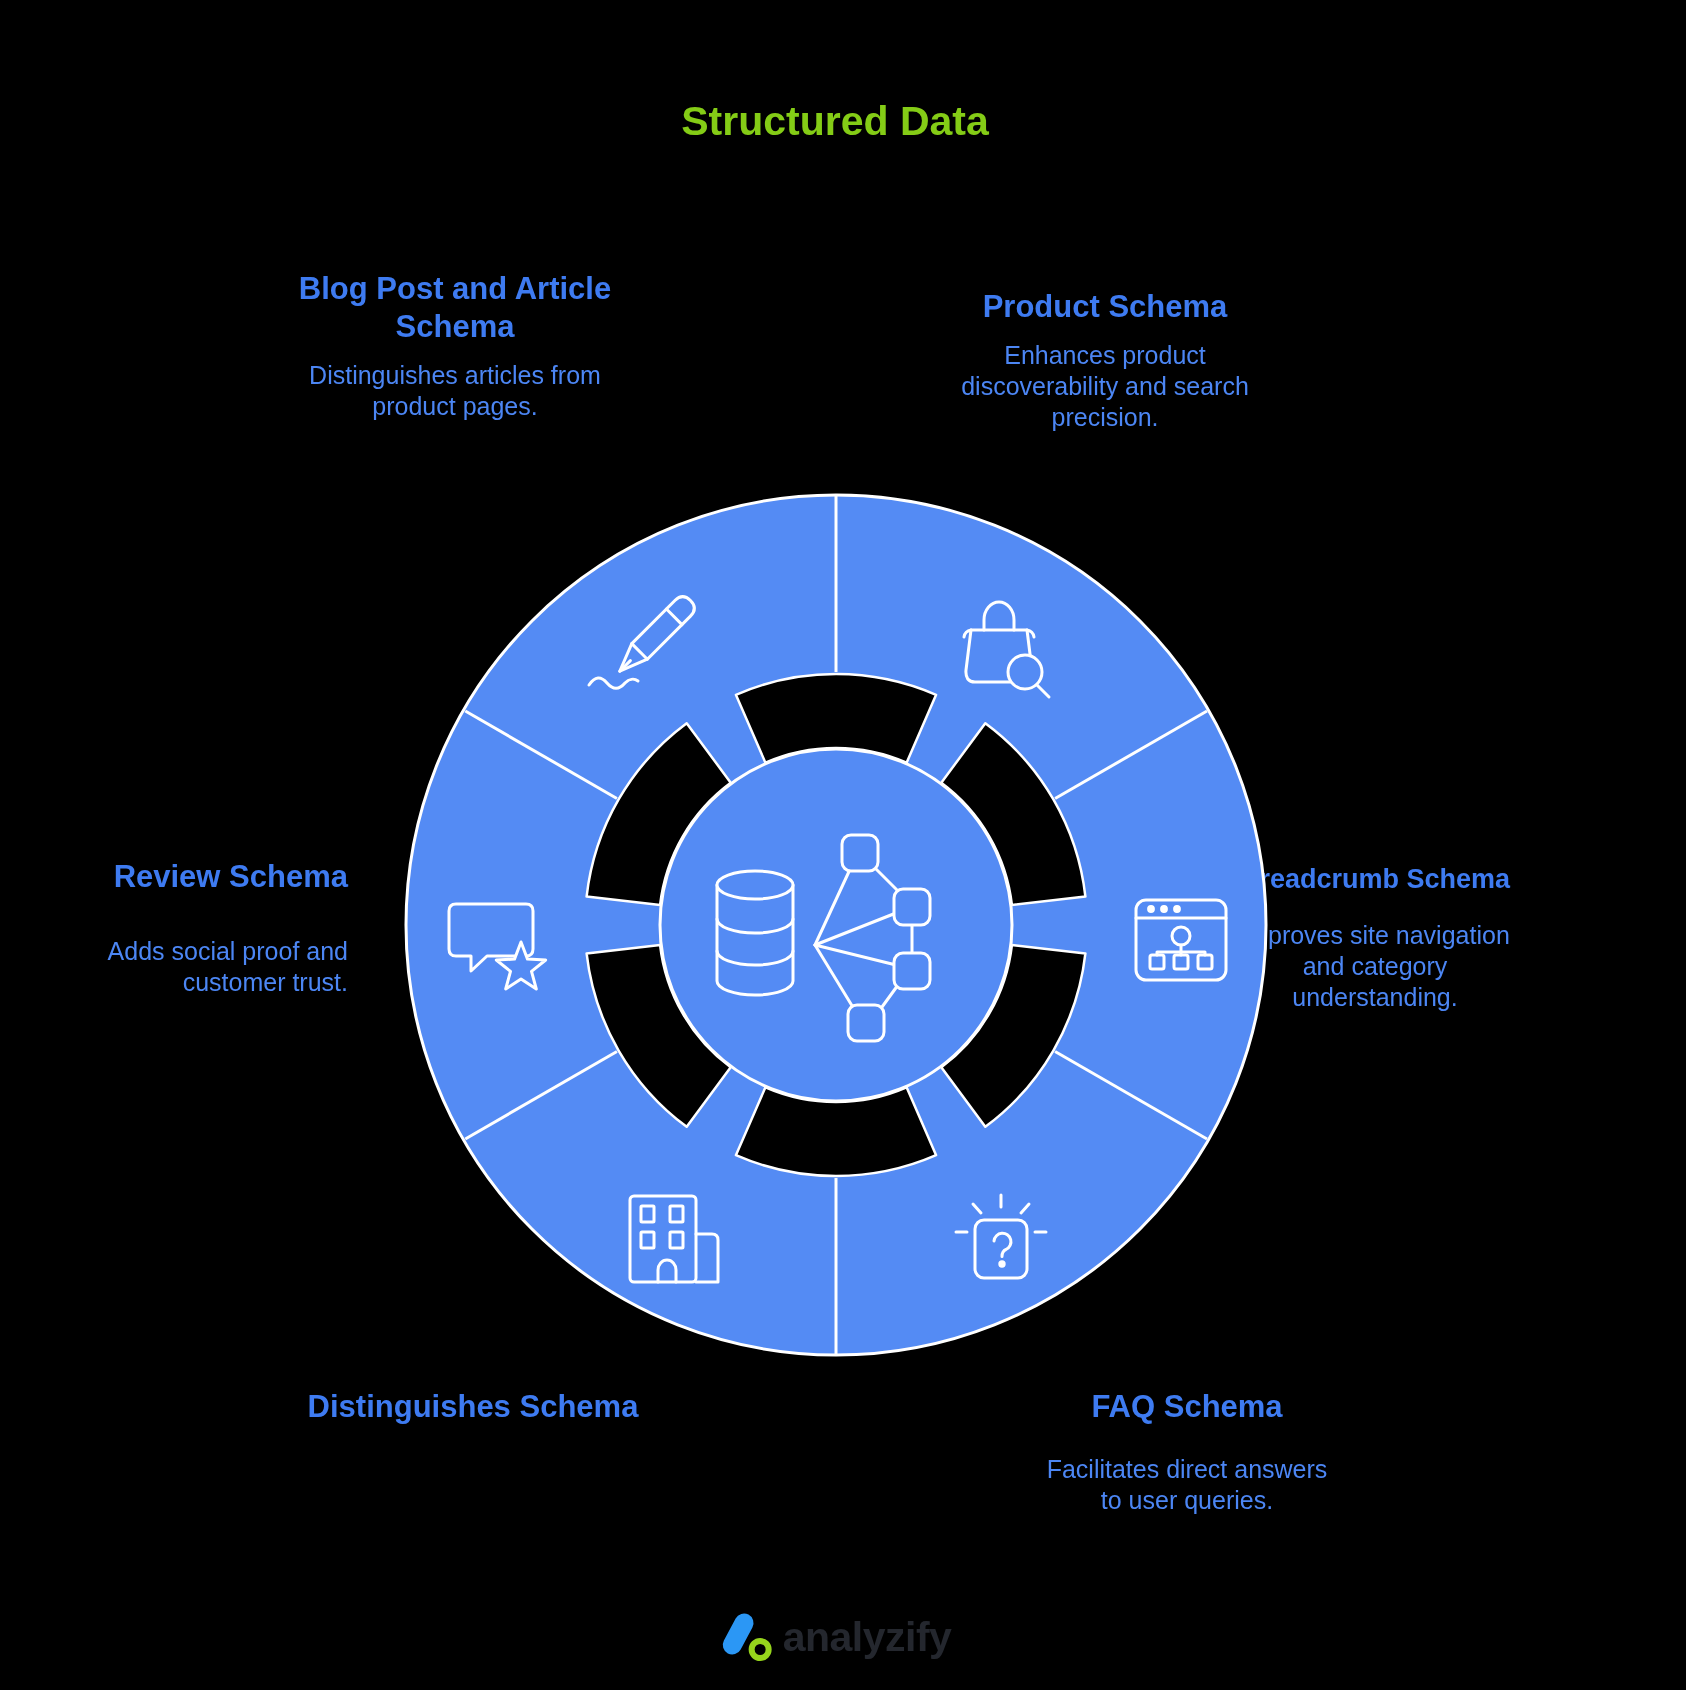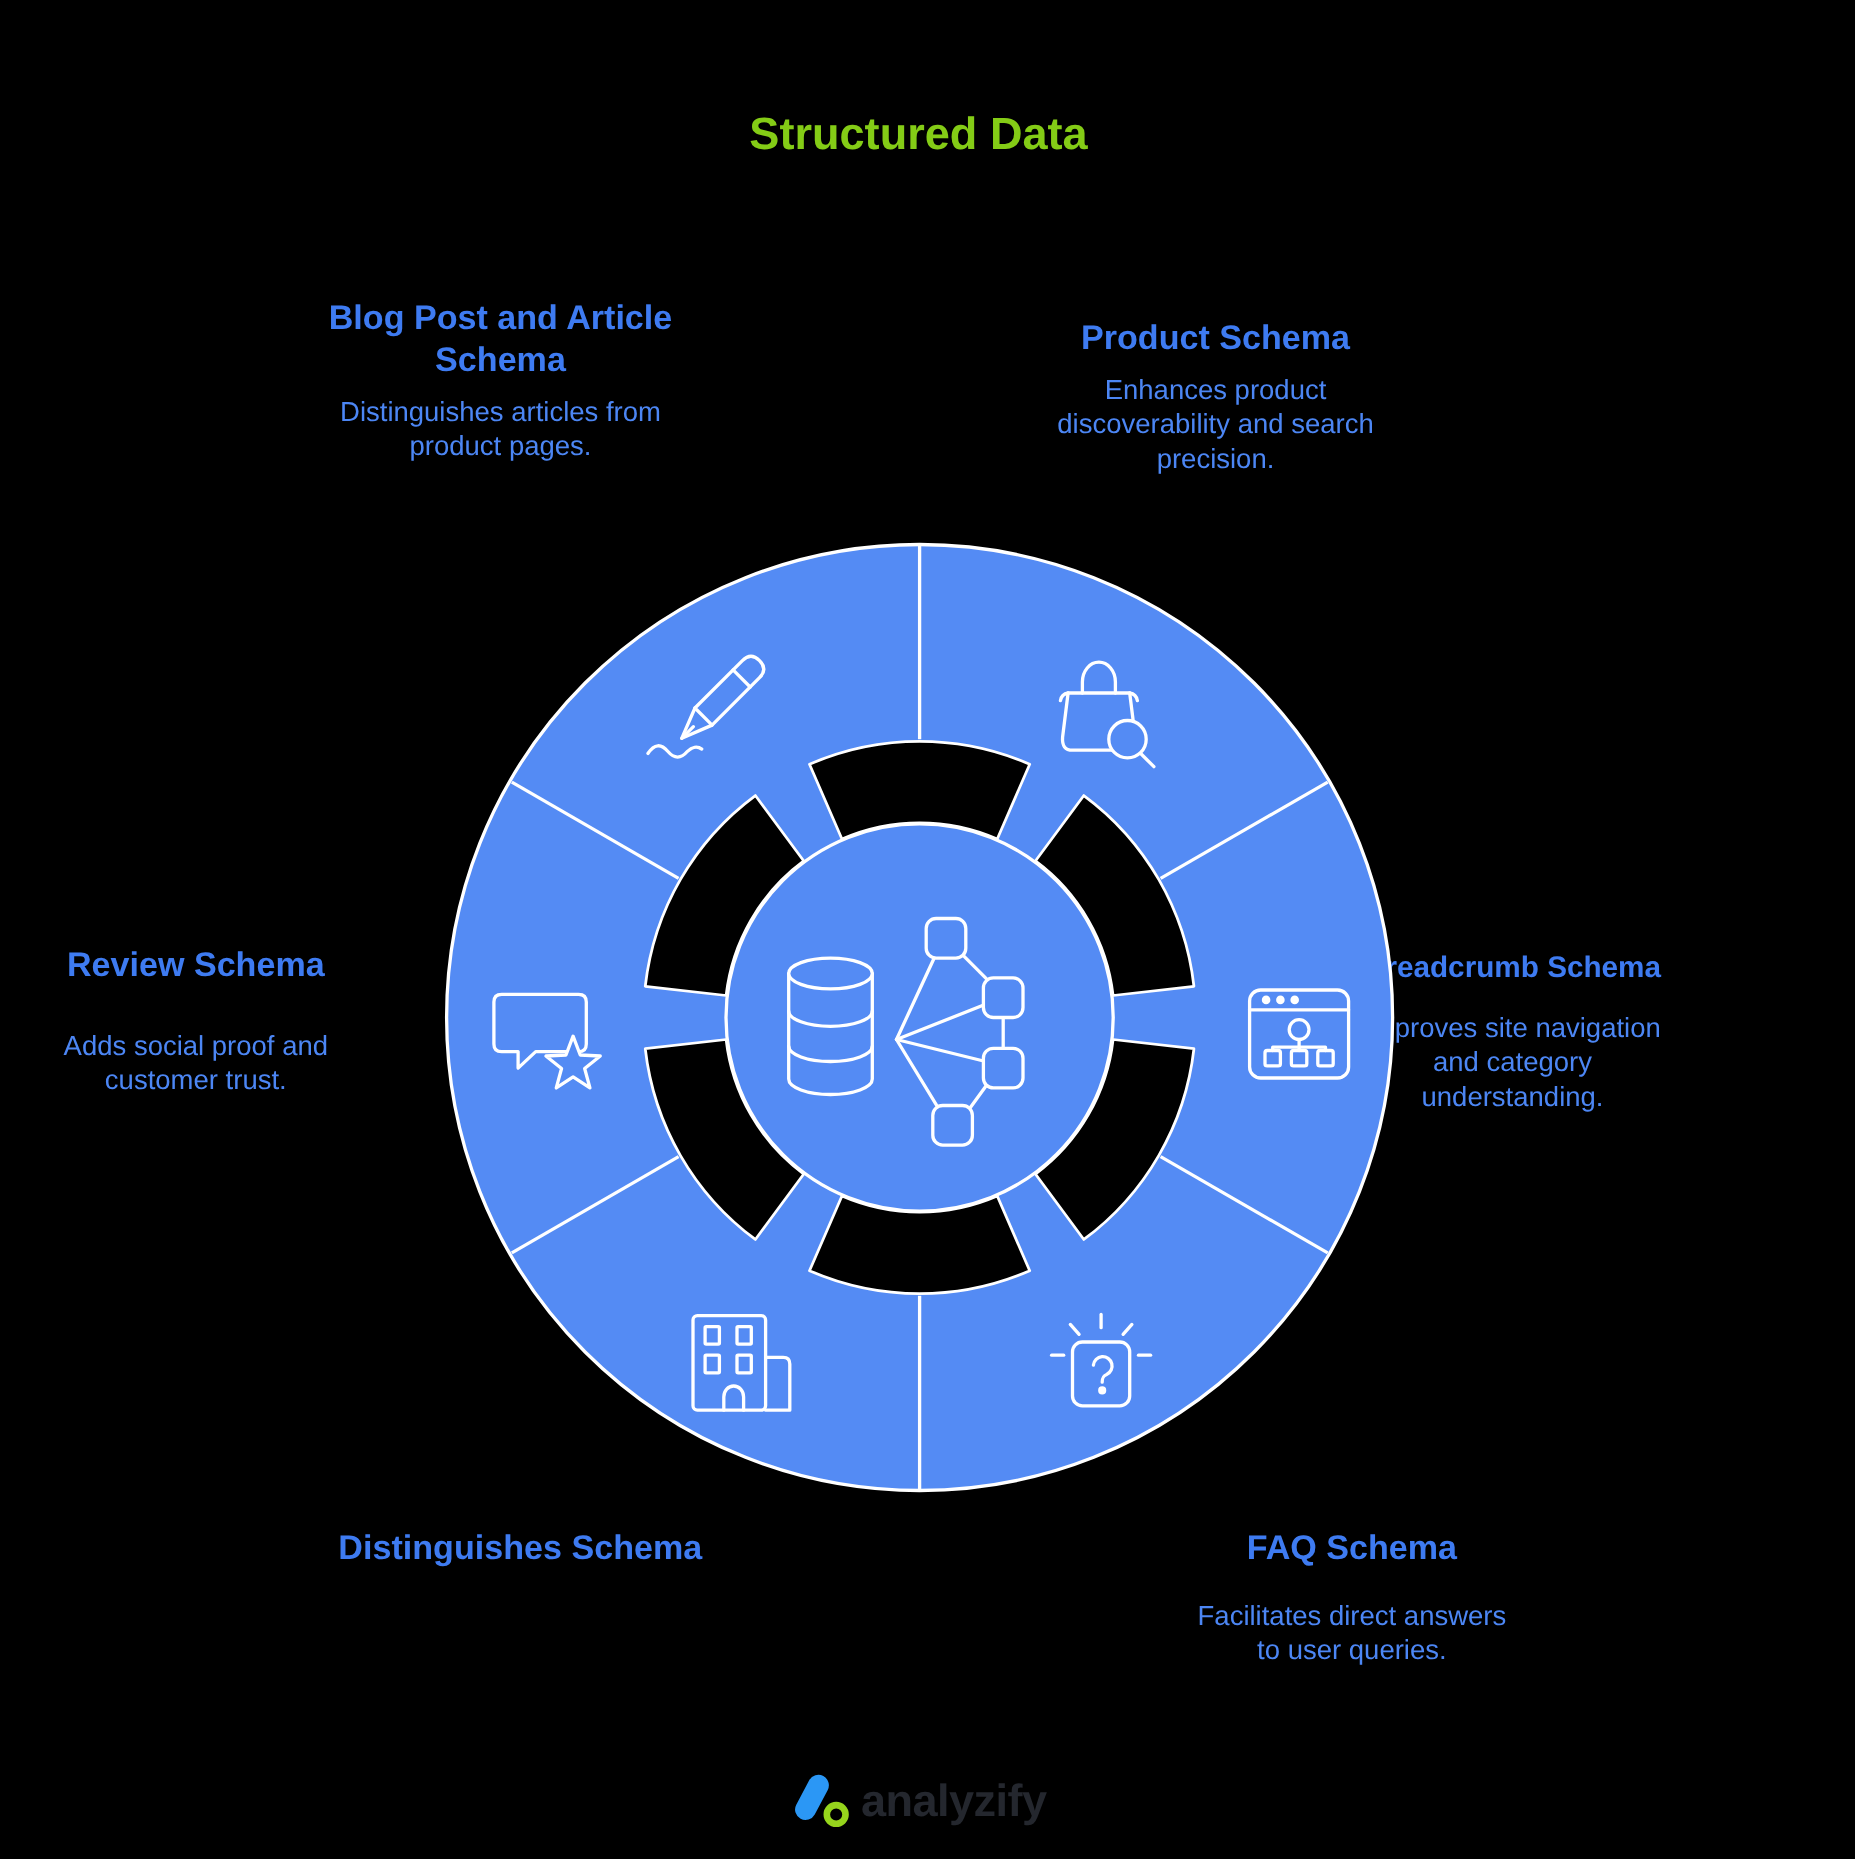--- a/index.html
+++ b/index.html
@@ -5,28 +5,28 @@
   html,body{margin:0;padding:0;background:#000;}
   .page{position:relative;width:1686px;height:1690px;background:#000;overflow:hidden;
         font-family:"Liberation Sans", sans-serif;}
   .title{position:absolute;left:835px;top:98px;transform:translateX(-50%);
          font-size:41px;font-weight:bold;color:#84cc16;white-space:nowrap;margin:0;}
   .label{position:absolute;text-align:center;transform:translateX(-50%);}
   .label .heading{font-weight:bold;font-size:31px;line-height:38px;color:#3E7BF1;white-space:pre-line;}
   .label .body{font-size:25px;line-height:31px;color:#4C86F4;white-space:pre-line;margin-top:14px;}
   .label-blog{left:455px;top:270px;width:380px;}
   .label-product{left:1105px;top:288px;width:380px;}
-  .label-review{left:178px;top:858px;width:340px;}
+  .label-review{left:178px;top:858px;width:340px;text-align:right;}
   .label-review .body{margin-top:40px;}
   .label-breadcrumb{left:1375px;top:860px;width:340px;}
   .label-breadcrumb .heading{font-size:27px;}
   .label-breadcrumb .body{margin-top:22px;}
   .label-organization{left:473px;top:1388px;width:380px;}
   .label-organization .body{margin-top:26px;}
-  .label-faq{left:1229px;top:1388px;width:380px;}
+  .label-faq{left:1187px;top:1388px;width:380px;}
   .label-faq .body{margin-top:28px;}
   .wheel{position:absolute;left:401px;top:490px;}
   .footer-logo{position:absolute;left:835px;top:1608px;transform:translateX(-50%);
                display:flex;align-items:center;}
   .logo-mark{position:relative;width:56px;height:58px;}
   .logo-pill{position:absolute;left:10px;top:4px;width:19px;height:44px;border-radius:10px;
              background:#2B97F5;transform:rotate(28deg);}
   .logo-ring{position:absolute;left:30px;top:30px;width:11px;height:11px;border:6px solid #96D51C;
              border-radius:50%;}
   .logo-text{font-size:41px;font-weight:bold;color:#24272E;letter-spacing:-0.5px;margin-left:8px;}

